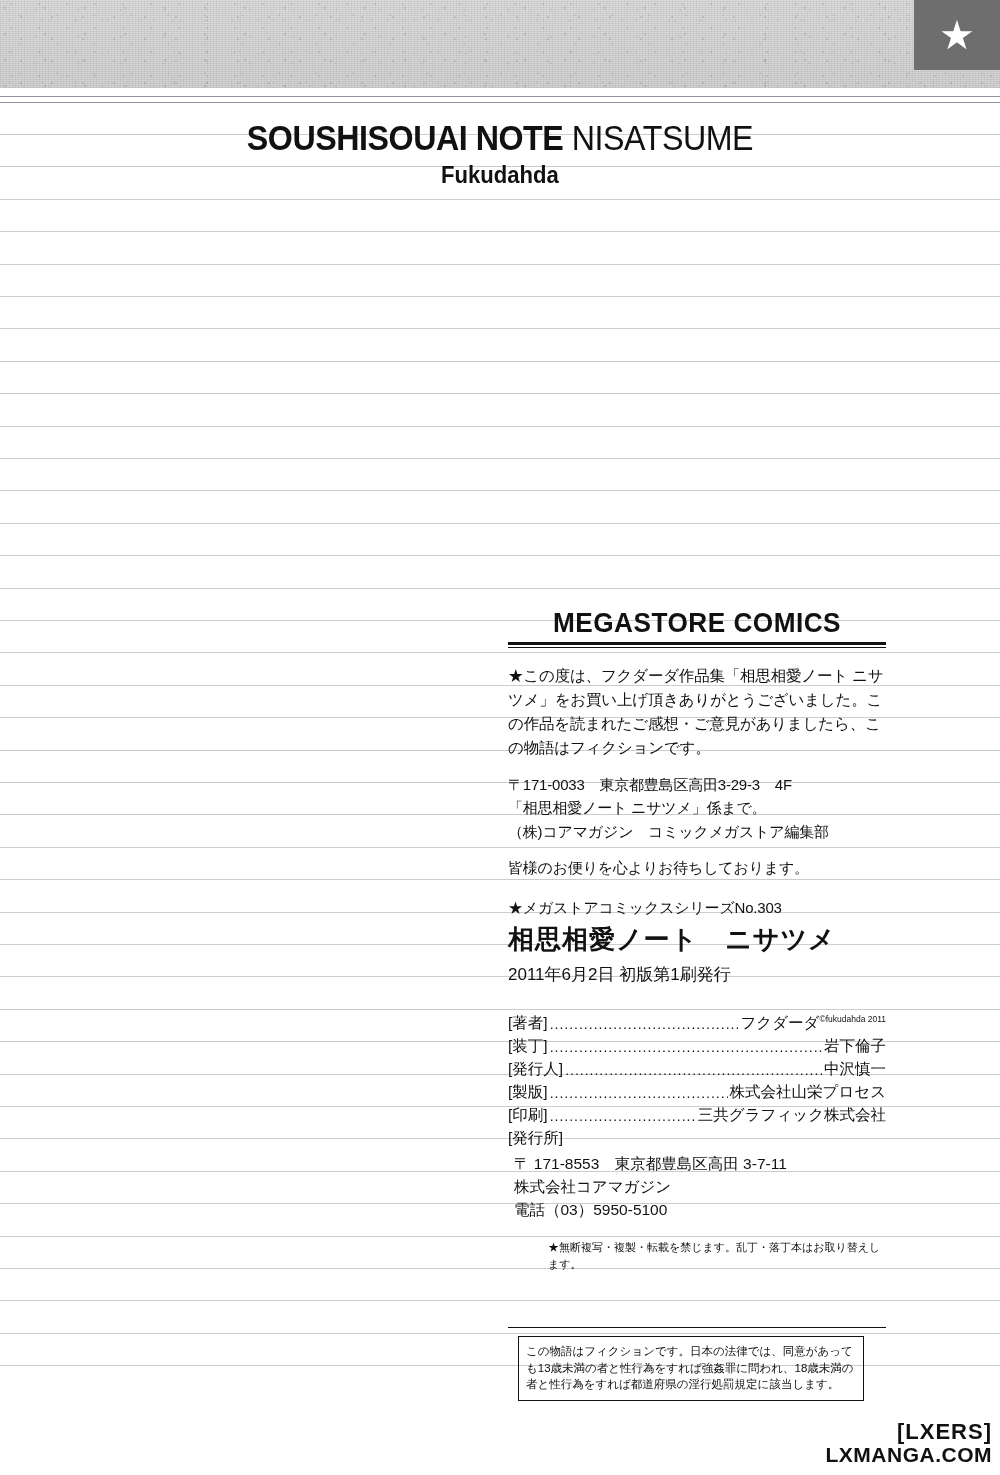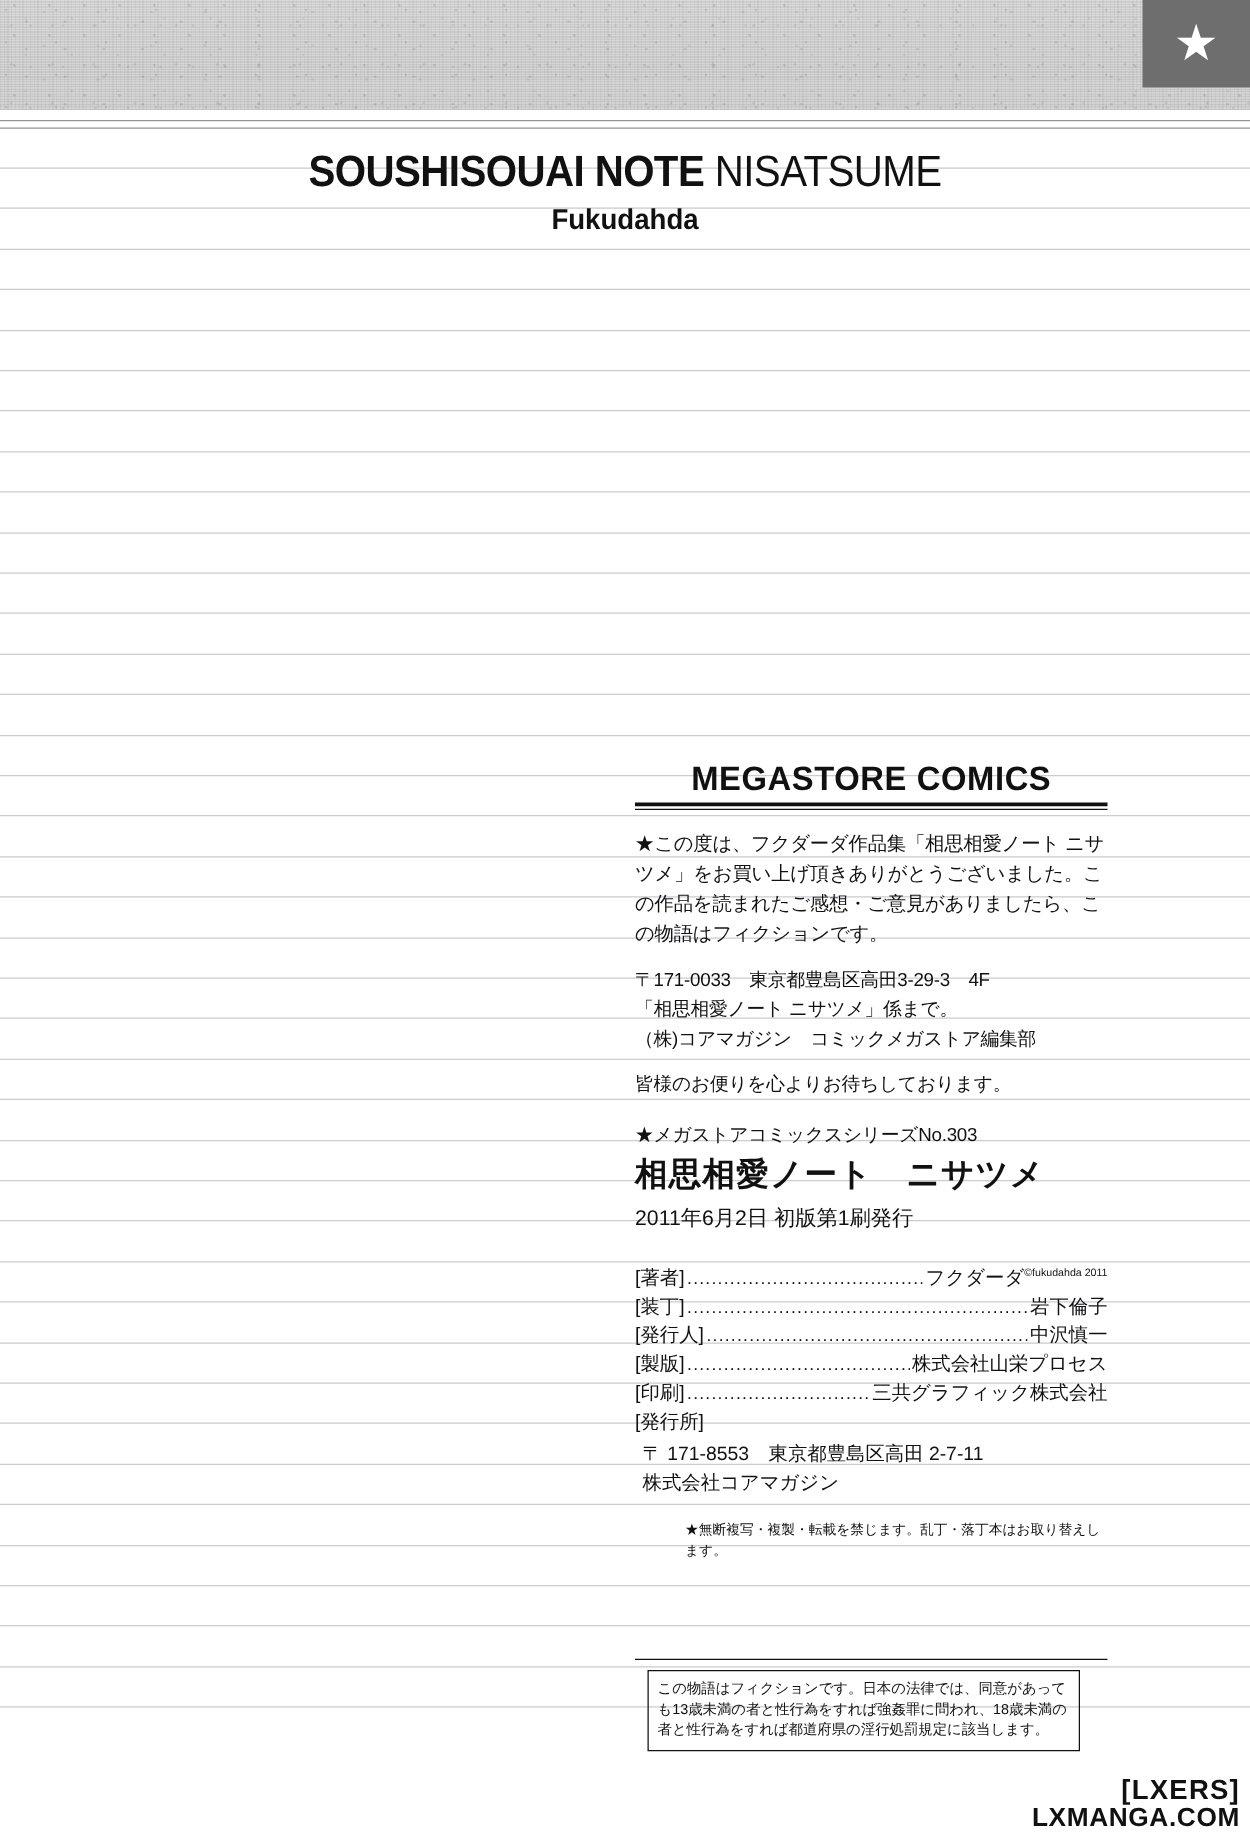--- a/index.html
+++ b/index.html
@@ -159,21 +159,21 @@
   }
 
   
   .credits {
     margin-top: 26px;
     font-size: 15.5px;
     line-height: 1.48;
   }
   .credit-row {
     display: flex;
-    align-items: flex-start;
+    align-items: flex-end;
     white-space: nowrap;
   }
   .credit-role { flex: 0 0 auto; }
   .credit-dots {
     flex: 1 1 auto;
     overflow: hidden;
     letter-spacing: 1px;
     color: #111;
     margin: 0 2px;
     font-size: 14px;
@@ -351,22 +351,23 @@
       </div>
 
       <div class="credit-row">
         <span class="credit-role">[印刷]</span>
         <span class="credit-dots">................................................................</span>
         <span class="credit-name">三共グラフィック株式会社</span>
       </div>
 
       <div>[発行所]</div>
       <div class="credit-block">
-        <div>〒 171-8553　東京都豊島区高田 2-7-11</div>
+        <div>〒 171-8553　東京都豊島区高田 3-7-11</div>
         <div>株式会社コアマガジン</div>
+        <div>電話（03）5950-5100</div>
       </div>
     </div>
 
     <div class="notice">★無断複写・複製・転載を禁じます。乱丁・落丁本はお取り替えします。</div>
   </div>
 
   <div class="legal-rule"></div>
   <div class="legal-box">この物語はフィクションです。日本の法律では、同意があっても13歳未満の者と性行為をすれば強姦罪に問われ、18歳未満の者と性行為をすれば都道府県の淫行処罰規定に該当します。</div>
 
   <div class="watermark">

